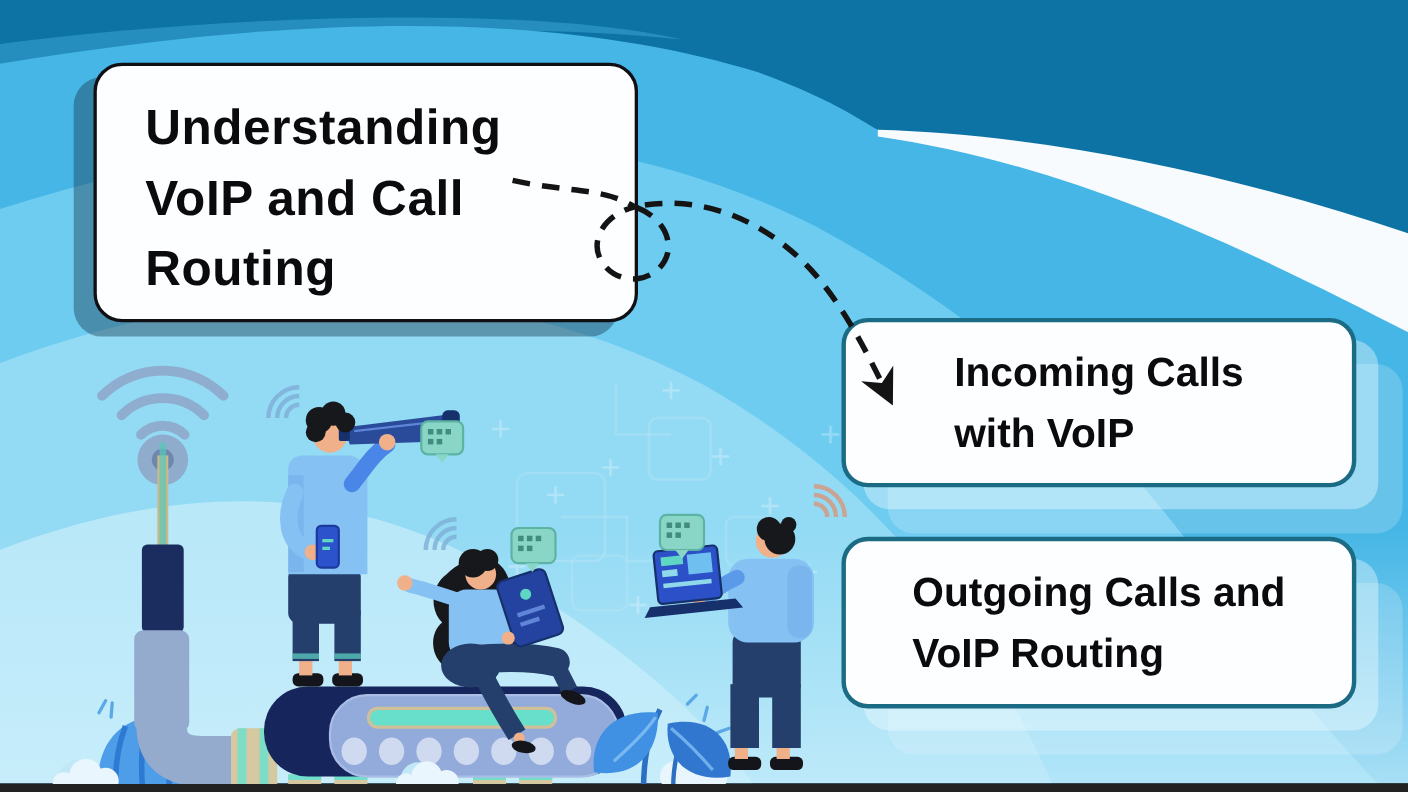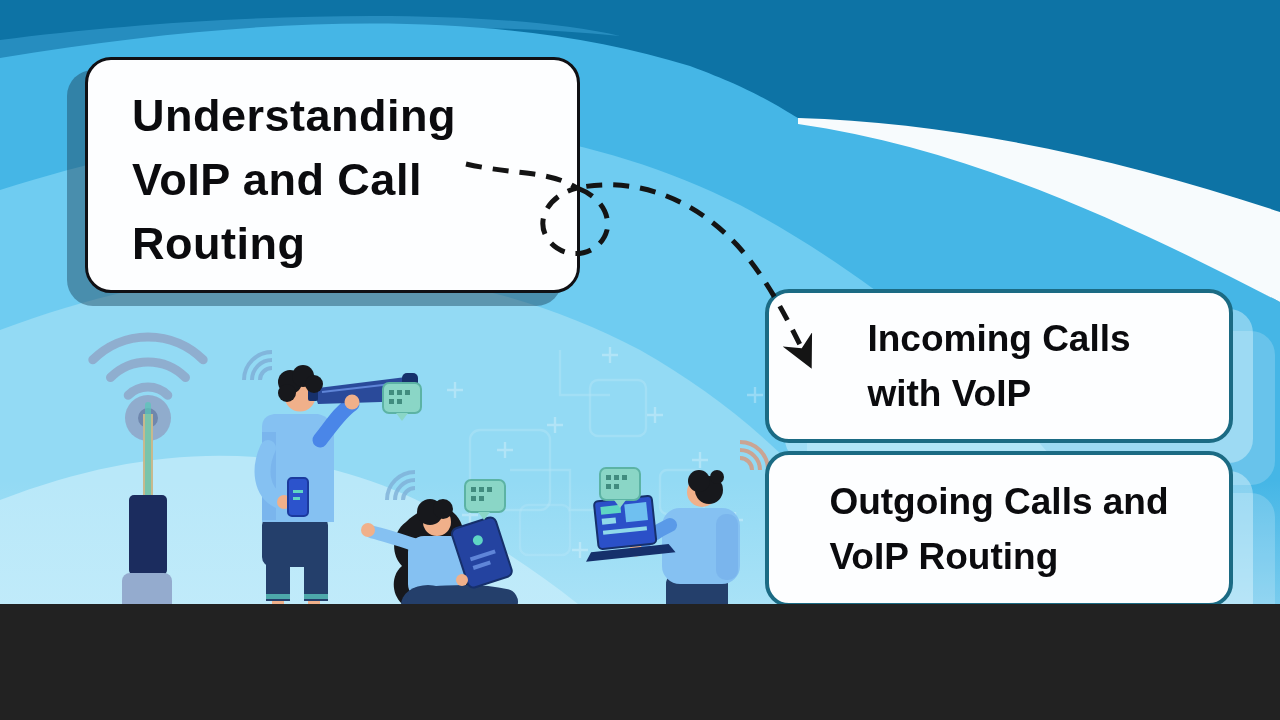--- a/index.html
+++ b/index.html
@@ -1,17 +1,17 @@
 <!DOCTYPE html>
 <html><head>
 <meta charset="utf-8">
 <style>
   html,body { margin:0; padding:0; background:#222; }
   .stage {
-    position:relative; width:1280px; height:604px; overflow:hidden;
+    position:relative; width:1280px; height:712px; overflow:hidden;
     font-family:"Liberation Sans","DejaVu Sans",sans-serif;
     background:#a3a3a3;
   }
   svg.layer { position:absolute; left:0; top:0; }
   .bg-layer { z-index:0; }
   .illus-layer { z-index:1; }
   .card { position:absolute; background:#fdfeff; box-sizing:border-box; }
   .title-card {
     left:85px; top:57px; width:495px; height:236px;
     border:3px solid #101014; border-radius:26px;
@@ -21,21 +21,21 @@
   .title-card .title-text {
     font-size:45px; line-height:64px; font-weight:700;
     color:#0b0b0e; white-space:pre-line; letter-spacing:.5px;
   }
   .topic-card {
     border:4px solid #1b6b84; border-radius:24px;
     box-shadow:20px 20px 0 rgba(244,252,255,.38), 42px 42px 0 rgba(244,252,255,.20);
     z-index:3; display:flex; align-items:center; justify-content:center;
   }
   .topic-card.incoming { left:765px; top:289px; width:468px; height:154px; }
-  .topic-card.outgoing { left:765px; top:451px; width:468px; height:156px; }
+  .topic-card.outgoing { left:765px; top:488px; width:468px; height:156px; }
   .topic-card .label {
     font-size:37px; line-height:55px; font-weight:700; color:#0b0b0e;
     white-space:pre-line; text-align:left;
   }
   .arrow-layer { z-index:4; pointer-events:none; }
 </style>
 </head>
 <body>
 
 <div class="stage">

